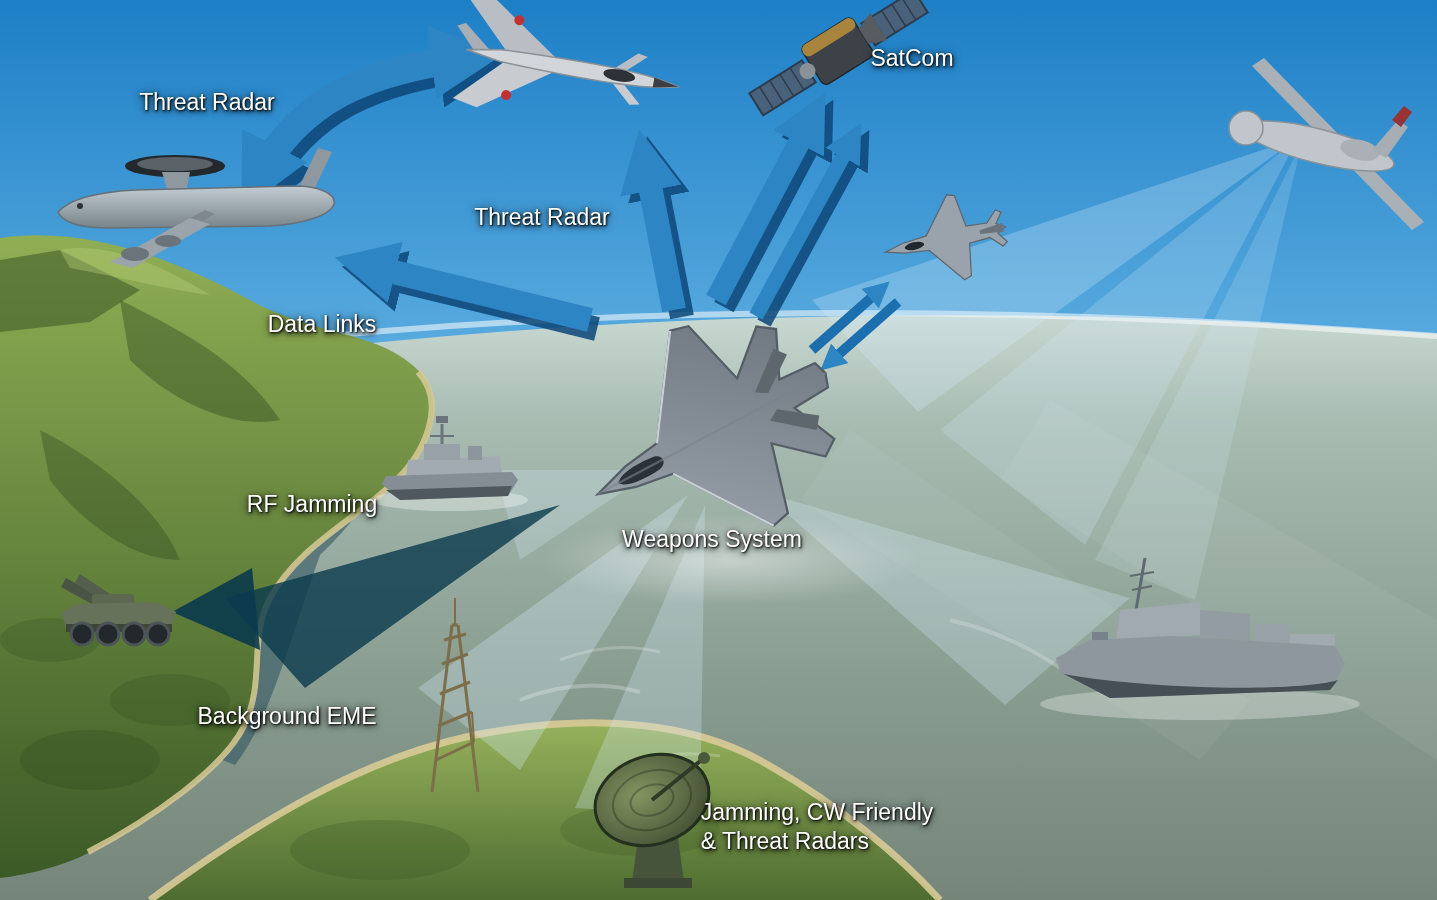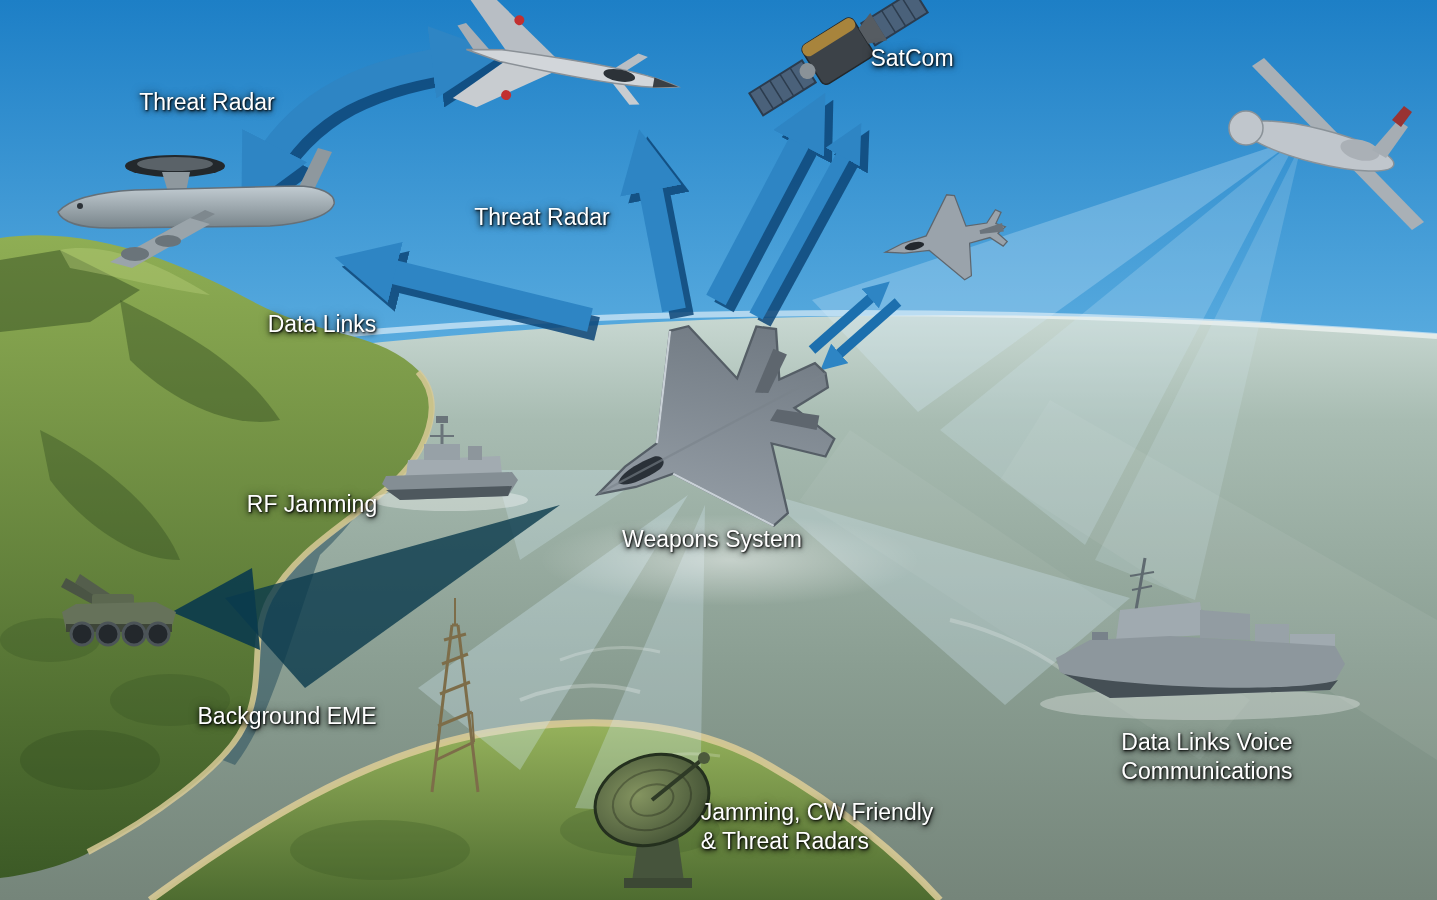--- a/index.html
+++ b/index.html
@@ -279,17 +279,13 @@
   <div class="label" style="left:712px;top:510px;margin-top:15px;">
     <span>Weapons System</span>
   </div>
   <div class="label" style="left:287px;top:702px;">
     <span>Background EME</span>
   </div>
   <div class="label" style="left:817px;top:798px;">
     <span>Jamming, CW Friendly</span>
     <span>&amp; Threat Radars</span>
   </div>
-  <div class="label" style="left:1207px;top:728px;">
-    <span>Data Links Voice</span>
-    <span>Communications</span>
-  </div>
 </div>
 
 </body></html>

